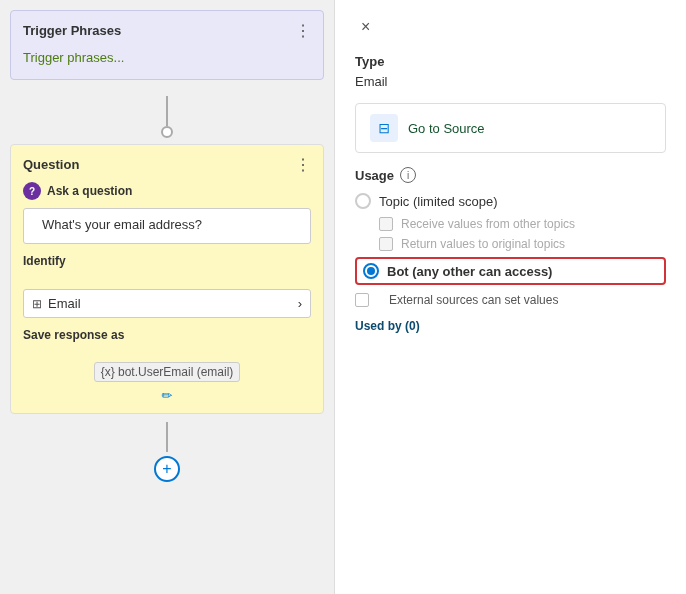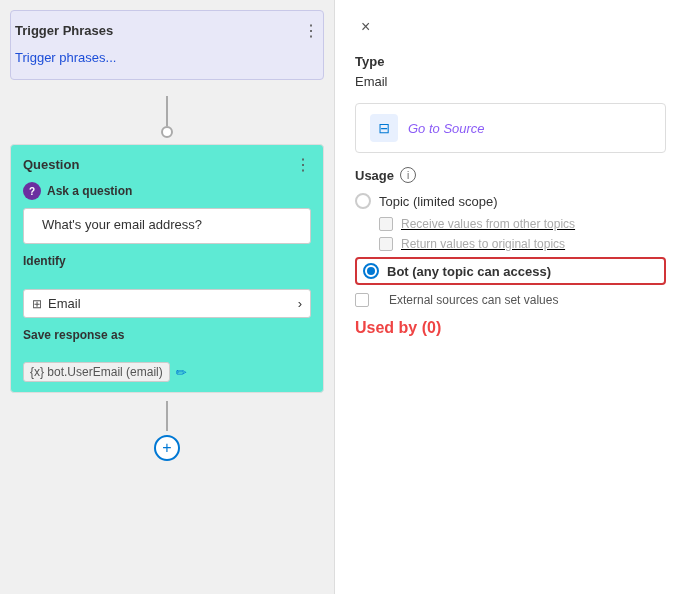--- a/index.html
+++ b/index.html
@@ -21,41 +21,41 @@
       flex-direction: column;
       border-right: 1px solid #ddd;
       overflow: hidden;
     }
 
     .trigger-phrases-block {
       background: #e8e8f8;
       border: 1px solid #c8c8e8;
       margin: 10px;
       border-radius: 4px;
-      padding: 10px 4px;
+      padding: 10px 12px;
     }
     .block-header {
       display: flex;
       justify-content: space-between;
       align-items: center;
       margin-bottom: 6px;
     }
     .block-title {
       font-weight: 600;
       font-size: 13px;
       color: #333;
     }
     .dots-menu {
       cursor: pointer;
       font-size: 16px;
       color: #555;
       user-select: none;
     }
     .trigger-text {
-      color: #1d4ed8;
+      color: #4d7c0f;
       font-size: 13px;
       padding: 4px 0;
     }
 
     .connector-line {
       display: flex;
       flex-direction: column;
       align-items: center;
       padding: 6px 0;
     }
@@ -66,21 +66,21 @@
     }
     .circle-node {
       width: 12px;
       height: 12px;
       border-radius: 50%;
       border: 2px solid #aaa;
       background: white;
     }
 
     .question-block {
-      background: #5eead4;
+      background: #fef9c3;
       border: 1px solid #ddd;
       margin: 0 10px;
       border-radius: 4px;
       padding: 10px 12px;
     }
     .question-header {
       display: flex;
       justify-content: space-between;
       align-items: center;
       margin-bottom: 8px;
@@ -163,20 +163,21 @@
       font-weight: 700;
       color: #333;
       margin-bottom: 20px;
     }
     .save-response-value {
       display: flex;
       align-items: center;
       gap: 6px;
       font-size: 13px;
       color: #333;
+      flex-direction: column;
     }
     .save-badge {
       background: #f0f0f0;
       border: 1px solid #ccc;
       border-radius: 3px;
       padding: 2px 6px;
       font-size: 12px;
       color: #555;
     }
     .edit-icon {
@@ -303,24 +304,23 @@
       display: flex;
       align-items: center;
       justify-content: center;
       flex-shrink: 0;
     }
     .source-icon-inner {
       font-size: 14px;
       color: #0078d4;
     }
     .source-link {
-      color: #8b5cf6;
+      color: #14532d;
       font-size: 13px;
       font-weight: 500;
-      font-style: italic;
     }
 
     .usage-section {
       margin-top: 14px;
     }
     .usage-header {
       display: flex;
       align-items: center;
       gap: 6px;
       margin-bottom: 10px;
@@ -370,21 +370,20 @@
       border-radius: 50%;
       background: #0078d4;
     }
     .radio-label {
       font-size: 13px;
       color: #333;
     }
 
     .sub-options {
       margin-left: 24px;
-      text-decoration: underline;
     }
     .checkbox-option {
       display: flex;
       align-items: center;
       gap: 8px;
       margin-bottom: 6px;
     }
     .checkbox-box {
       width: 14px;
       height: 14px;
@@ -429,23 +428,23 @@
       border-radius: 2px;
       background: white;
       flex-shrink: 0;
     }
     .ext-label {
       font-size: 12px;
       color: #555;
     }
 
     .used-by {
-      font-size: 16px;
-      font-weight: 600;
-      color: #ef4444;
+      font-size: 12px;
+      font-weight: 600;
+      color: #0c4a6e;
     }
   </style>
 </head>
 <body>
 
 <div class="left-panel">
 
   <div class="trigger-phrases-block">
     <div class="block-header">
       <span class="block-title">Trigger Phrases</span>
@@ -534,21 +533,21 @@
         <span class="checkbox-label">Receive values from other topics</span>
       </div>
       <div class="checkbox-option">
         <div class="checkbox-box"></div>
         <span class="checkbox-label">Return values to original topics</span>
       </div>
     </div>
 
     <div class="bot-option-row">
       <div class="radio-circle selected"></div>
-      <span class="bot-option-label">Bot (any topic can access)</span>
+      <span class="bot-option-label">Bot (any other can access)</span>
     </div>
 
     <div class="ext-sources-row">
       <div class="checkbox-box-ext"></div>
       <span class="ext-label">External sources can set values</span>
     </div>
 
     <div class="used-by">Used by (0)</div>
   </div>
 </div>

